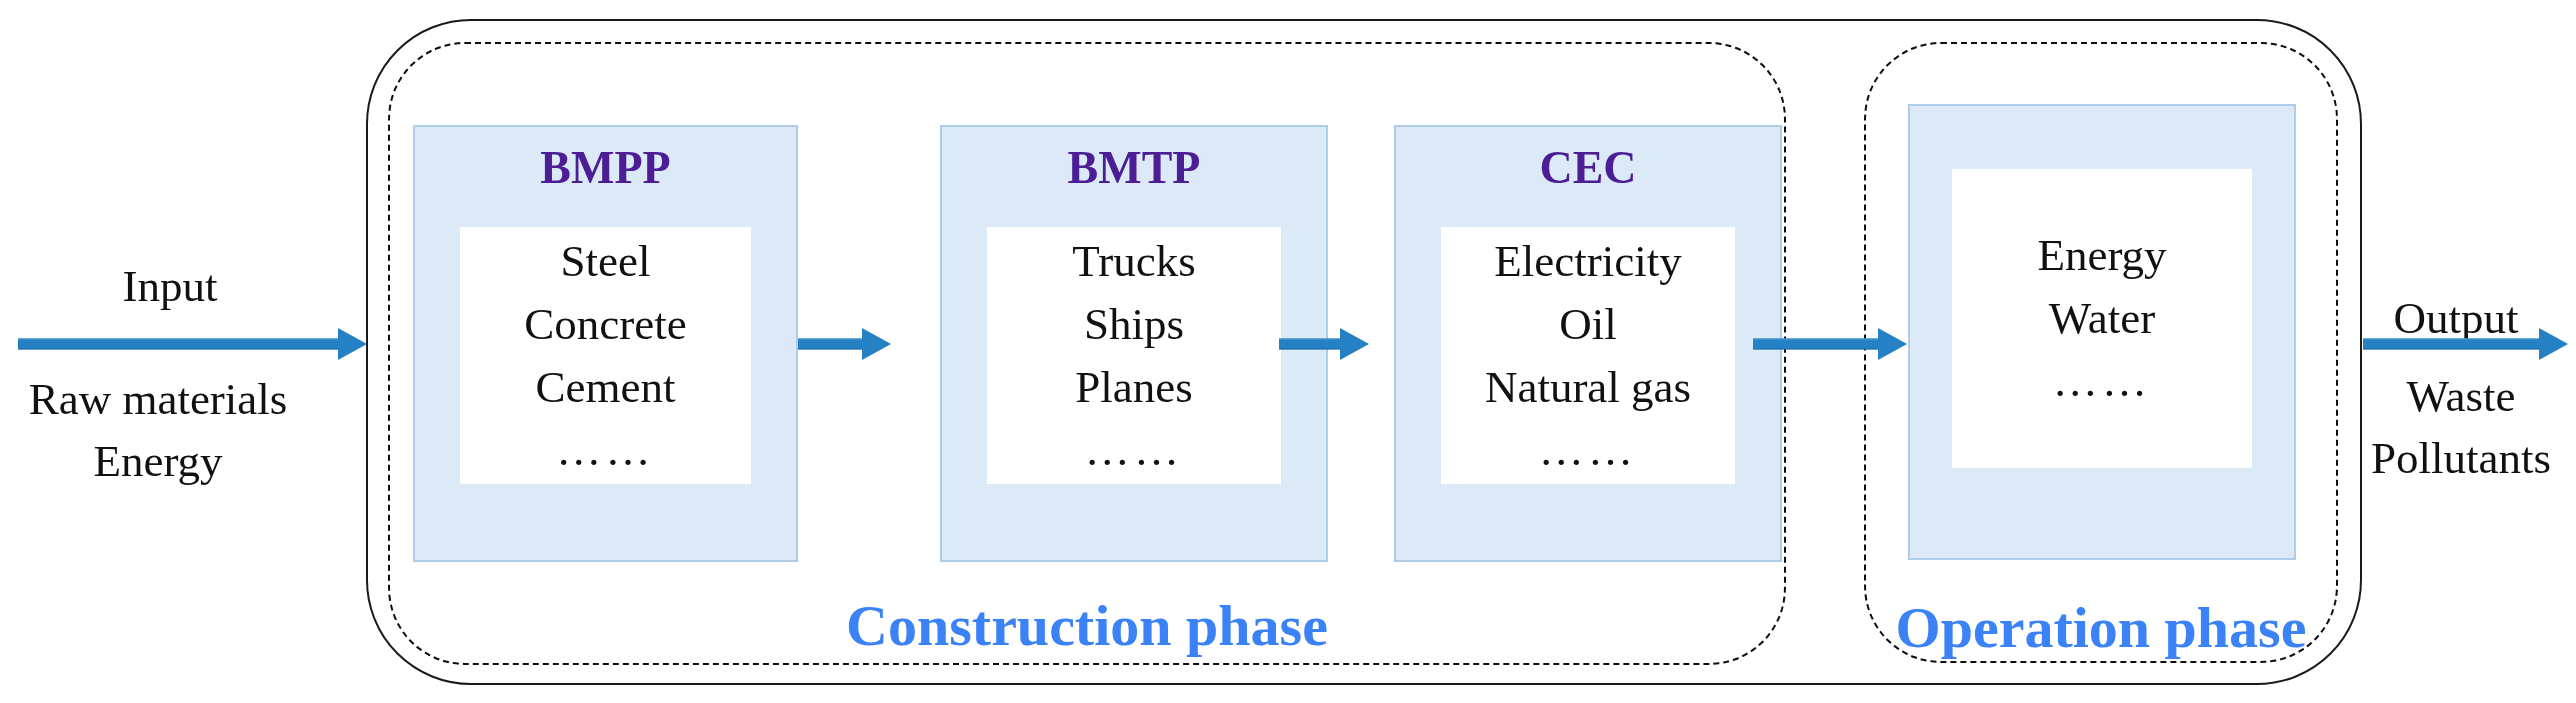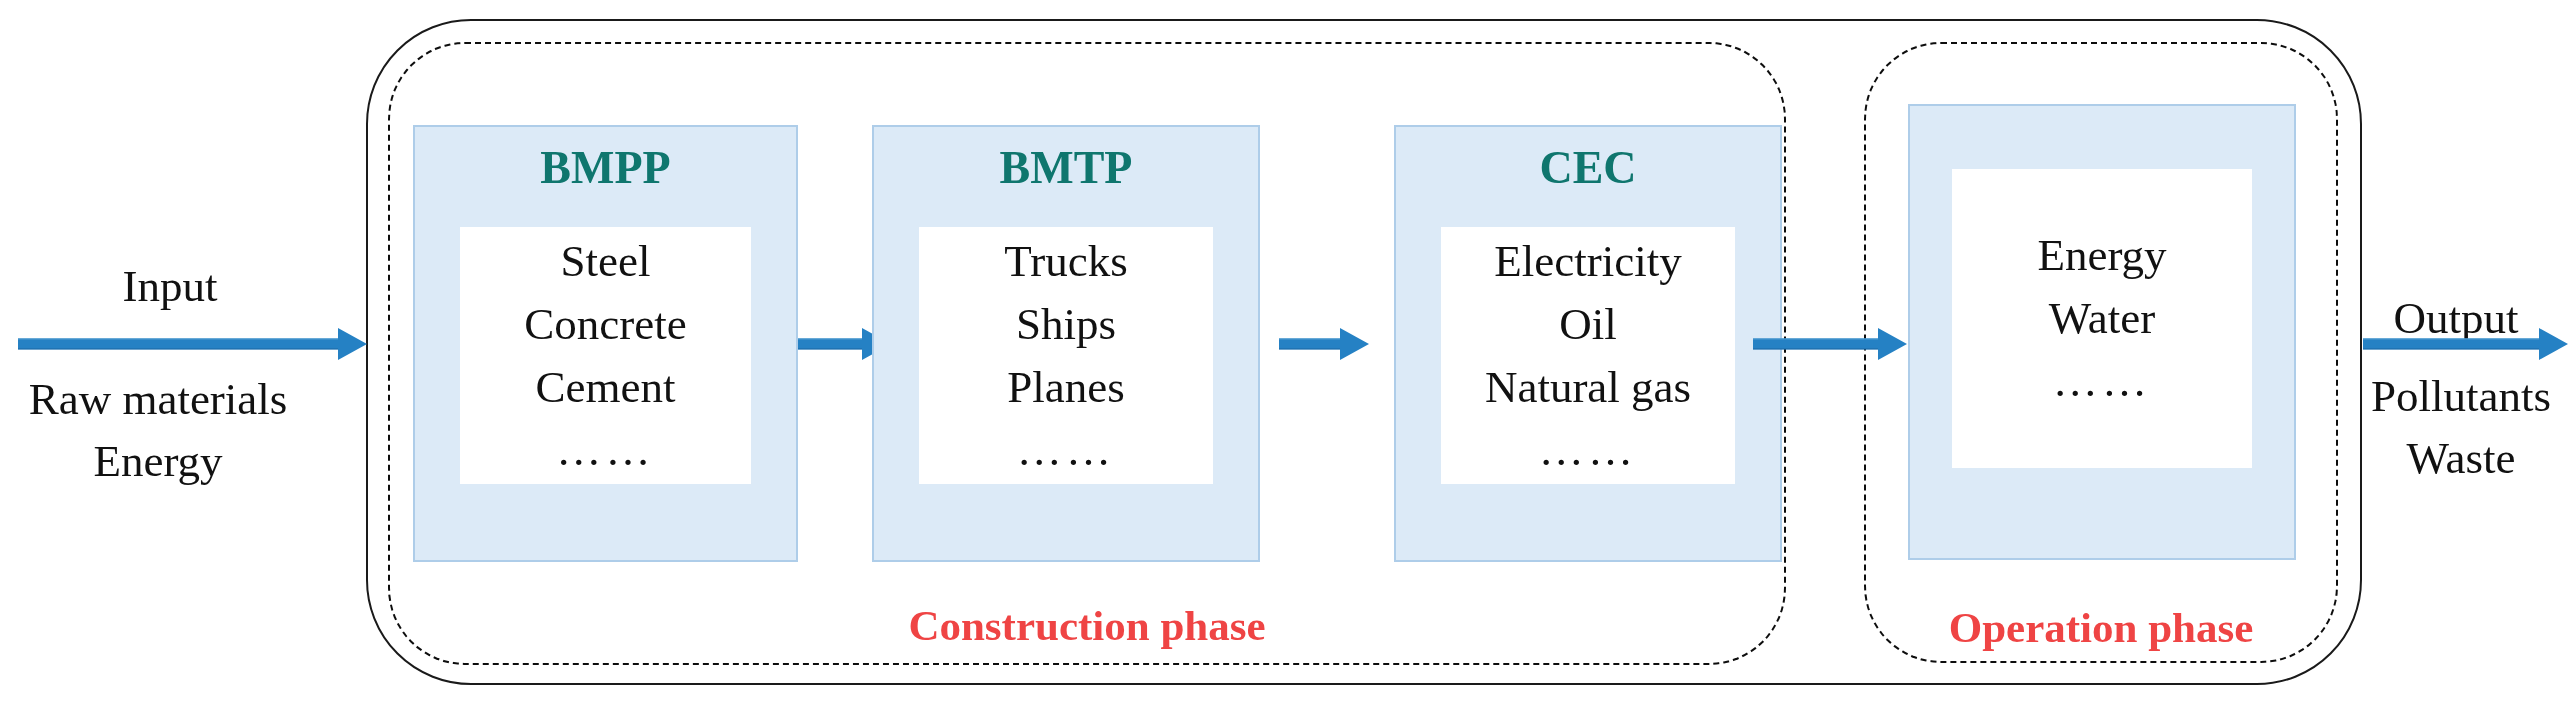--- a/index.html
+++ b/index.html
@@ -26,45 +26,45 @@
   .operation-rect    { left:1864px; top:42px; width:474px; height:621px; }
 
   
   .pbox {
     position:absolute;
     background:#dceaf7;
     border:2.1px solid #aecde9;
     box-sizing:border-box;
   }
   .pbox-1 { left:413px;  top:125px; width:385px; height:437px; }
-  .pbox-2 { left:872px; top:125px; width:388px; height:437px; }
+  .pbox-2 { left:940px; top:125px; width:388px; height:437px; }
   .pbox-3 { left:1366px; top:125px; width:388px; height:437px;margin-left:28px; }
   .pbox-4 { left:1908px; top:104px; width:388px; height:456px; }
 
   .pbox-title {
     position:absolute; left:0; top:11.2px; width:100%;
     text-align:center; font-weight:bold; font-size:46px; line-height:59px;
-    color:#0f766e;
+    color:#4c1d95;
   }
   .inner-white {
     position:absolute; background:#ffffff;
     display:flex; flex-direction:column; align-items:center; justify-content:center;
     text-align:center;
   }
   .pbox-1 .inner-white, .pbox-2 .inner-white, .pbox-3 .inner-white {
     left:45px; right:45px; top:100px; bottom:76px;
   }
   .pbox-4 .inner-white { left:42px; right:42px; top:63px; bottom:90px; }
   .item { font-size:45px; line-height:63px; white-space:nowrap; }
   .item-dots { letter-spacing:4.2px; }
 
   
   .phase-label {
     position:absolute; transform:translate(-50%,-50%);
-    font-weight:bold; font-size:43px; white-space:nowrap; color:#ef4444;
+    font-weight:bold; font-size:58px; white-space:nowrap; color:#3b82f6;
   }
   .construction-label { left:1087px; top:625px; }
   .operation-label    { left:2101px; top:627px; }
 
   
   .side-label {
     position:absolute; transform:translate(-50%,-50%);
     font-size:45px; white-space:nowrap; text-align:center;
   }
   .input-label  { left:170px;  top:286px; }
@@ -171,18 +171,18 @@
 
   <div class="phase-label construction-label">Construction phase</div>
   <div class="phase-label operation-label">Operation phase</div>
 
   <div class="side-label output-label">Output</div>
   <div class="arrow arrow-output">
     <div class="shaft"></div>
     <div class="head"></div>
   </div>
   <div class="side-lines output-lines">
+    <div>Waste</div>
     <div>Pollutants</div>
-    <div>Waste</div>
   </div>
 
 </div>
 
 
 </body></html>

